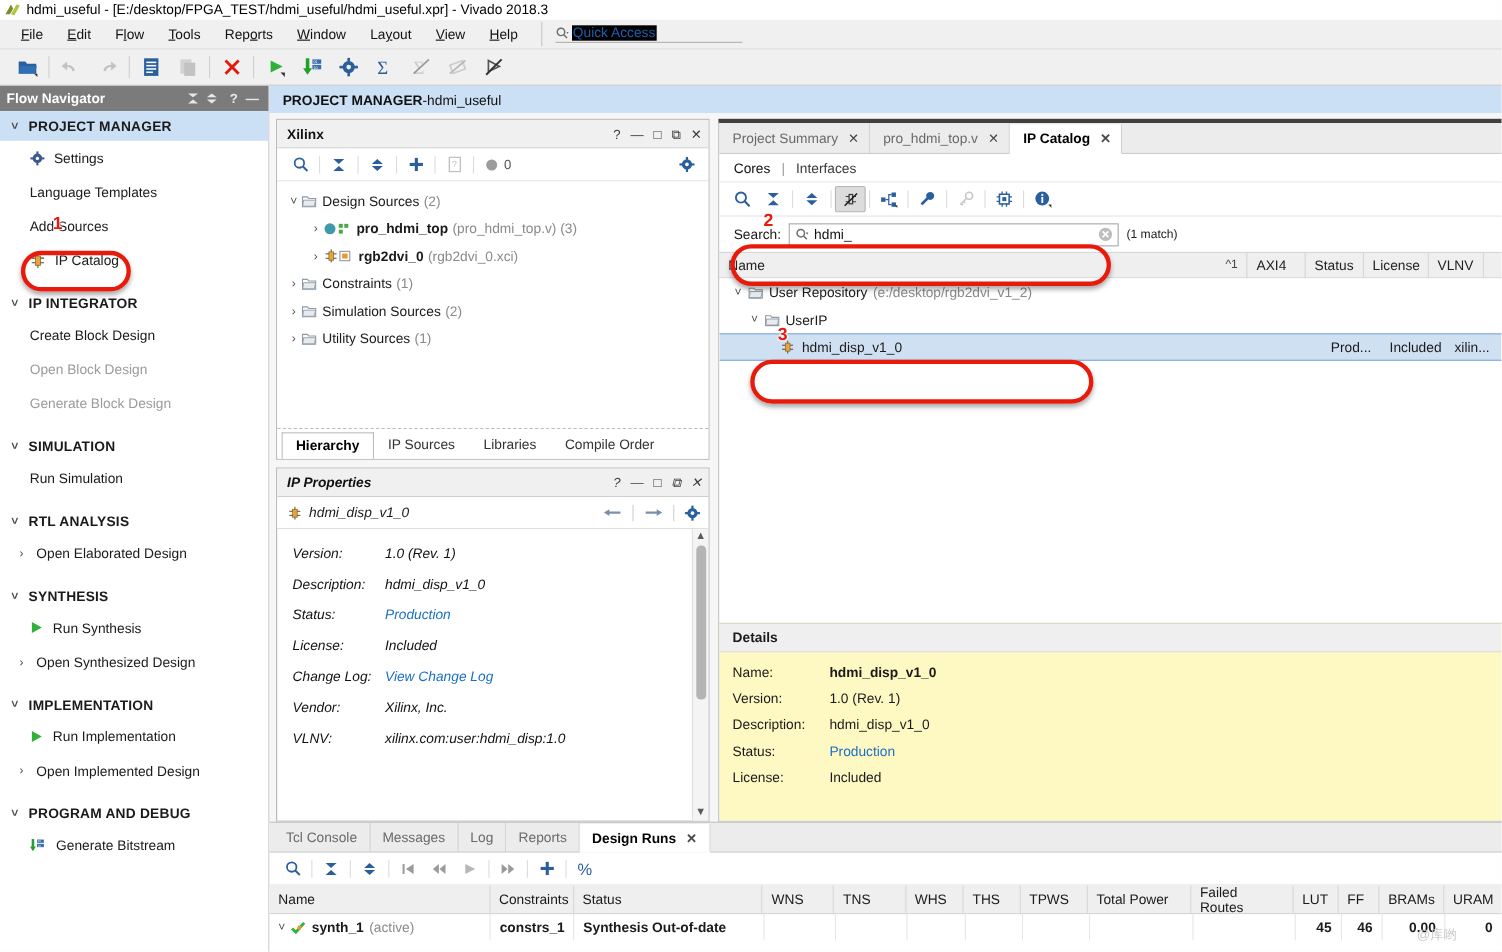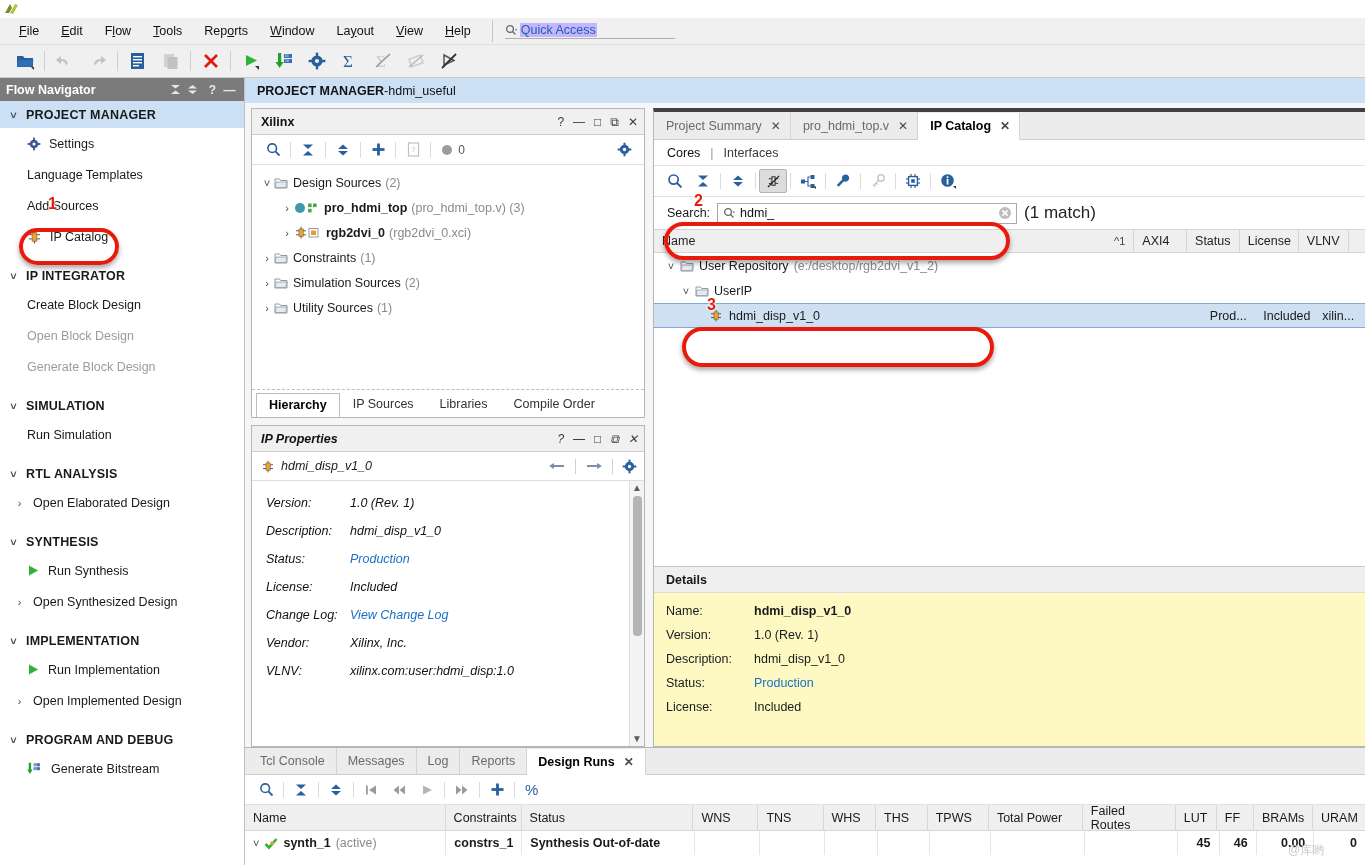--- a/index.html
+++ b/index.html
@@ -30,21 +30,21 @@
   }
   .menuitem u{ text-decoration:underline; }
   .qaccess{
     margin-left:10px; display:flex; align-items:center; gap:4px;
     border-left:1px solid #c6c6c6; padding-left:12px; height:22px;
   }
   .qa-box{
     width:170px; border-bottom:1px solid #b0b0b0; display:flex; align-items:center;
     gap:3px; padding-bottom:1px;
   }
-  .qa-text{ background:#c4b5fd; color:#1f5fb0; padding:0 1px; font-size:12.5px;}
+  .qa-text{ background:#000000; color:#1f5fb0; padding:0 1px; font-size:12.5px;}
 
   
   .toolbar{
     height:33px; background:#f0f0f0; border-bottom:1px solid #c8c8c8;
     display:flex; align-items:center; padding-left:8px; gap:0px;
   }
   .tb{ width:33px; height:28px; display:flex; align-items:center; justify-content:center; position:relative;}
   .tbsep{ width:1px; height:20px; background:#cfcfcf; margin:0 3px;}
 
   
@@ -151,21 +151,21 @@
   .cat-sub .s2{ color:#3a3a3a;}
 
   .searchrow{ height:32px; display:flex; align-items:center; gap:7px; padding-left:13px;
               background:#fff; flex:0 0 auto;}
   .searchrow .slabel{ font-size:12.5px; }
   .sbox{
     width:300px; height:21px; border:1px solid #a9a9a9; background:#fff;
     display:flex; align-items:center; gap:5px; padding:0 4px 0 5px; font-size:12.5px;
   }
   .sbox .sval{ flex:1; color:#111; }
-  .smatch{ font-size:17px; color:#222; }
+  .smatch{ font-size:11px; color:#222; }
 
   .cat-header{ height:24px; background:#efefef; border-top:1px solid #d6d6d6;
                border-bottom:1px solid #d6d6d6; display:flex; align-items:center;
                font-size:12.5px; color:#222; flex:0 0 auto;}
   .ch{ padding:0 8px; border-right:1px solid #d6d6d6; height:24px; display:flex; align-items:center;}
   .cat-rows{ flex:1; background:#fff; overflow:hidden; position:relative;}
   .crow{ height:25px; display:flex; align-items:center; font-size:12.5px; }
   .crow.selected{ background:#cfe0f3; border-top:1px solid #7fa8d6; border-bottom:1px solid #7fa8d6;}
   .ccell{ height:25px; display:flex; align-items:center; padding:0 8px; }
 
@@ -211,20 +211,21 @@
 
 <div class="app">
 
   <div class="titlebar">
     <span class="vlogo">
       <svg width="16" height="14" viewBox="0 0 16 14">
         <path d="M1 11 L6 2 L8 6 L5 11 Z" fill="#7a8c2e"></path>
         <path d="M6 11 L11 2 L14 3 L9 12 Z" fill="#b5c23f"></path>
       </svg>
     </span>
+    <span class="tt">hdmi_useful - [E:/desktop/FPGA_TEST/hdmi_useful/hdmi_useful.xpr] - Vivado 2018.3</span>
   </div>
 
   <div class="menubar">
     <div class="menuitem"><u>F</u><span>ile</span></div>
     <div class="menuitem"><u>E</u>dit</div>
     <div class="menuitem">F<u>l</u>ow</div>
     <div class="menuitem"><u>T</u>ools</div>
     <div class="menuitem">Rep<u>o</u>rts</div>
     <div class="menuitem"><u>W</u>indow</div>
     <div class="menuitem">La<u>y</u>out</div>

